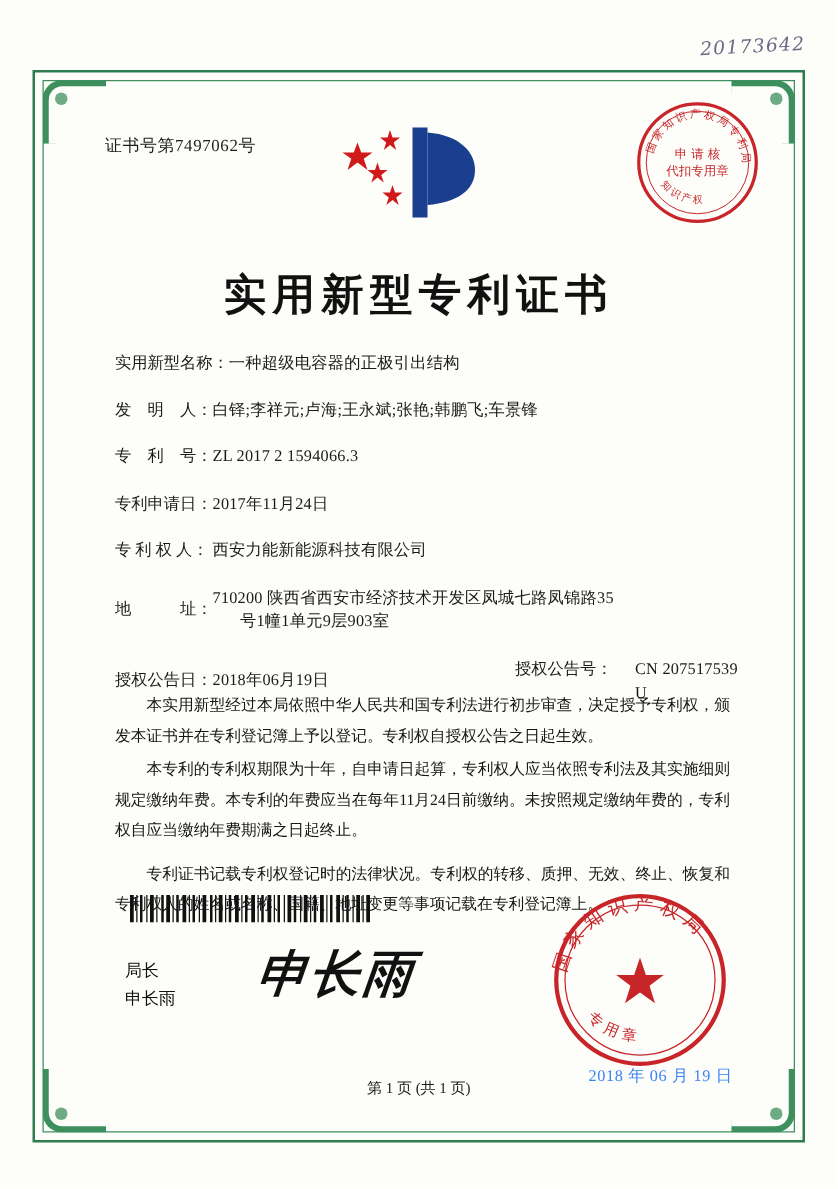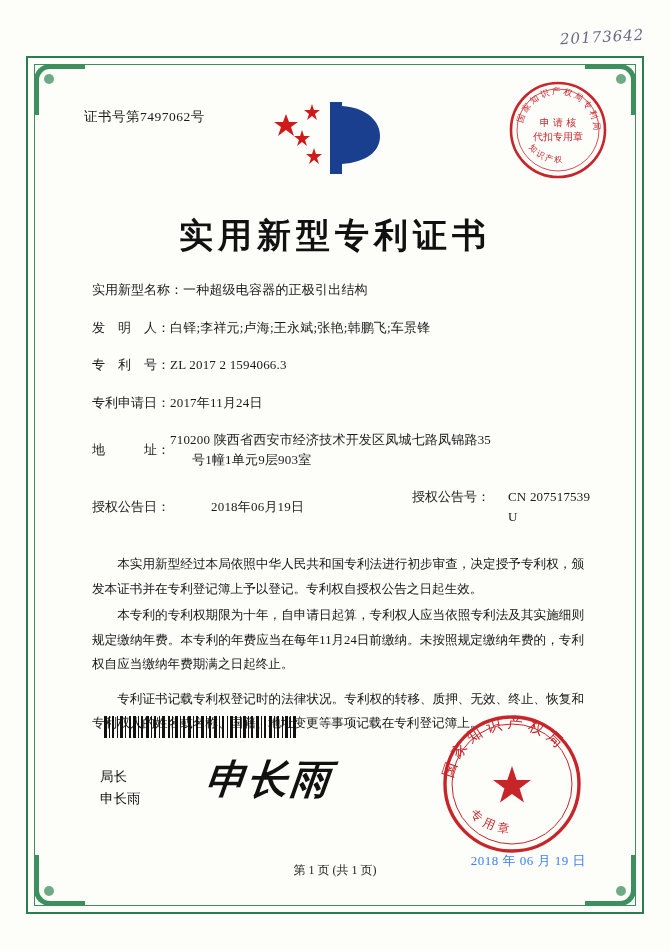--- a/index.html
+++ b/index.html
@@ -137,21 +137,21 @@
     flex: 0 0 78px;
     letter-spacing: 0px;
     white-space: nowrap;
   }
   .row .val {
     flex: 1;
     letter-spacing: .2px;
   }
   .row .val .line2 { display: block; padding-left: 22px; }
 
-  .row.two-col .col-left { display: flex; flex: 0 0 300px; gap: 41px; }
+  .row.two-col .col-left { display: flex; flex: 0 0 300px; }
   .row.two-col .col-right { display: flex; flex: 1; }
   .row.two-col .col-right .lbl { flex: 0 0 96px; margin-left: 20px; }
 
   
   .body-text {
     position: absolute;
     left: 92px;
     top: 552px;
     width: 492px;
     font-size: 12.6px;
@@ -289,20 +289,24 @@
     <div class="row">
       <div class="lbl">专　利　号：</div>
       <div class="val">ZL 2017 2 1594066.3</div>
     </div>
 
     <div class="row">
       <div class="lbl">专利申请日：</div>
       <div class="val">2017年11月24日</div>
     </div>
 
+    <div class="row">
+      <div class="lbl">专 利 权 人：</div>
+      <div class="val">西安力能新能源科技有限公司</div>
+    </div>
 
     <div class="row">
       <div class="lbl">地　　　址：</div>
       <div class="val">
         <span>710200 陕西省西安市经济技术开发区凤城七路凤锦路35</span>
         <span class="line2">号1幢1单元9层903室</span>
       </div>
     </div>
 
     <div class="row two-col">

